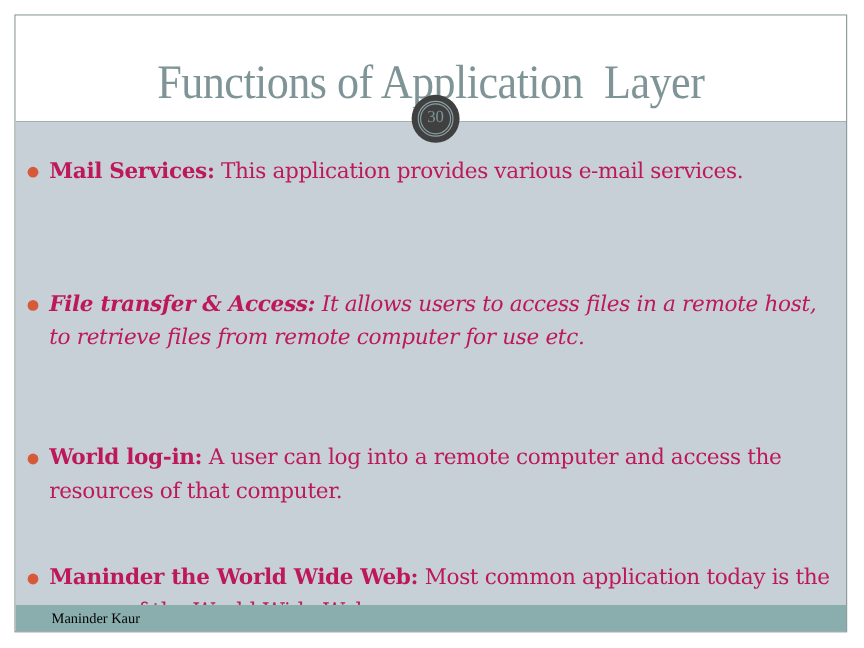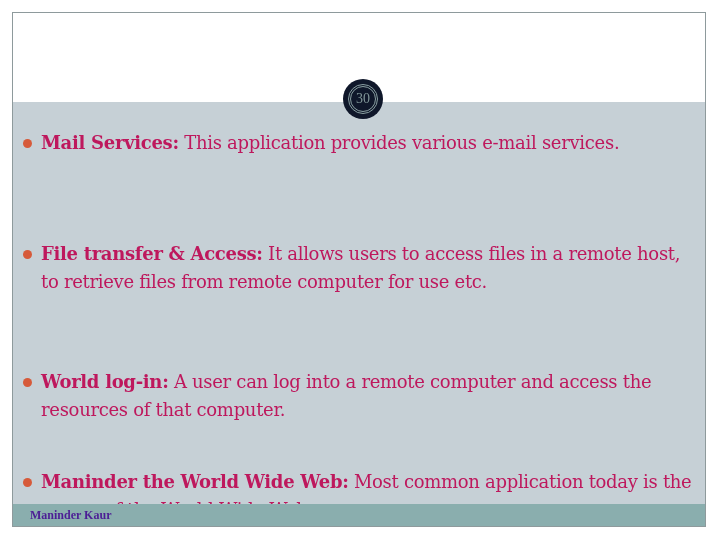--- a/index.html
+++ b/index.html
@@ -53,21 +53,21 @@
       height: 402px;
       background: #c6d0d6;
     }
     .page-badge {
       position: absolute;
       left: 330px;
       top: 66px;
       width: 40px;
       height: 40px;
       border-radius: 50%;
-      background: #0f172a;
+      background: #404040;
       z-index: 3;
       display: flex;
       align-items: center;
       justify-content: center;
     }
     .page-badge .ring {
       width: 30px;
       height: 30px;
       border-radius: 50%;
       border: 3px double #8aa0a2;
@@ -114,46 +114,48 @@
     .footer {
       position: absolute;
       left: 0;
       top: 491px;
       width: 100%;
       height: 24px;
       background: #8aaeae;
     }
     .footer-text {
       position: absolute;
-      left: 17px;
+      left: 30px;
       top: 4px;
       font-family: "Liberation Serif", serif;
       font-size: 12px;
-      color: #4c1d95;
-      font-weight: bold;
+      color: #000000;
     }
   </style>
 </head>
 <body>
 
 <div class="slide">
+  <div class="title-area">
+    <div class="title">Functions of Application  Layer</div>
+  </div>
 
   <div class="page-badge">
     <div class="ring">
       <span>30</span>
     </div>
   </div>
 
   <div class="body-area">
     <ul class="bullets">
       <li class="bullet" style="top: 3px;">
         <span class="dot"></span>
         <span class="term">Mail Services:</span><span> This application provides various e-mail services.</span>
       </li>
-      <li class="bullet" style="top: 114px;">
+      <li class="bullet" style="top: 114px; font-style: italic;">
         <span class="dot"></span>
         <span class="term">File transfer &amp; Access:</span><span> It allows users to access files in a remote host, to retrieve files from remote computer for use etc.</span>
       </li>
       <li class="bullet" style="top: 242px;">
         <span class="dot"></span>
         <span class="term">World log-in:</span><span> A user can log into a remote computer and access the resources of that computer.</span>
       </li>
       <li class="bullet" style="top: 342px;">
         <span class="dot"></span>
         <span class="term">Maninder the World Wide Web:</span><span> Most common application today is the access of the World Wide Web.</span>

